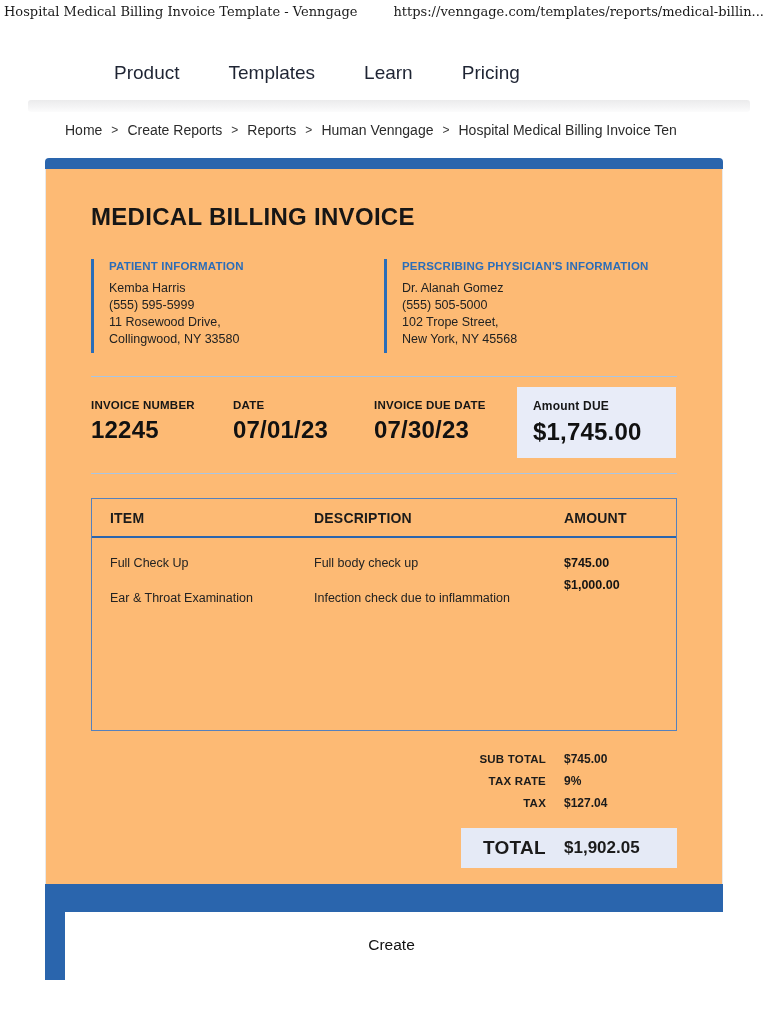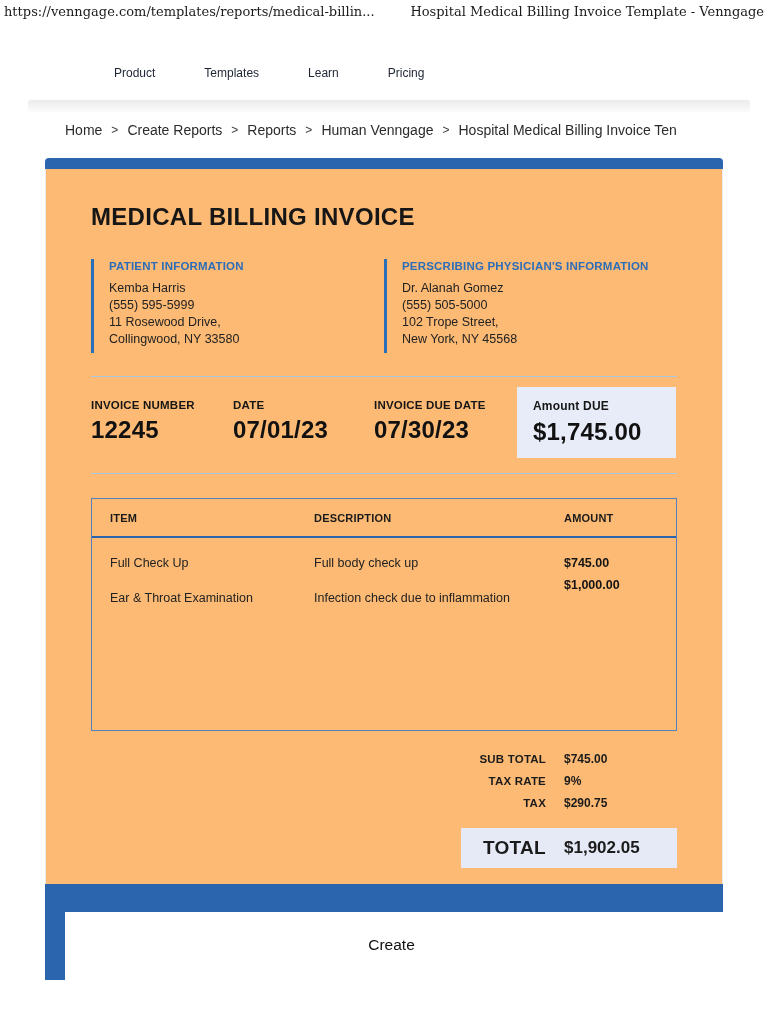--- a/index.html
+++ b/index.html
@@ -26,21 +26,21 @@
   .nav {
     position: absolute; top: 52px; left: 60px; right: 40px; height: 42px;
     display: flex; align-items: center;
   }
   .brand { display: flex; align-items: center; gap: 11px; cursor: pointer; }
   .brand-name {
     font-size: 27px; font-weight: 300; letter-spacing: 1.5px;
     color: #2e3444;
   }
   .nav-items { display: flex; gap: 49px; margin-left: 54px; }
-  .nav-item { font-size: 12px; font-weight: 500; color: #1e2433; cursor: pointer; }
+  .nav-item { font-size: 19px; font-weight: 500; color: #1e2433; cursor: pointer; }
 
   .header-shadow {
     position: absolute; top: 100px; left: 28px; right: 18px; height: 12px;
     background: linear-gradient(180deg, #ebebec 0%, #f4f4f5 55%, #fcfcfc 100%);
     border-radius: 3px;
   }
 
   
   .breadcrumb {
     position: absolute; top: 121px; left: 65px; right: 0; height: 18px;
@@ -96,21 +96,21 @@
   .amount-due-box .meta-label { font-size: 12px; }
 
   
   .items-table {
     margin-top: 24px; border: 1px solid #5581bd; height: 233px;
   }
   .t-head {
     display: grid; grid-template-columns: 204px 250px 1fr;
     padding-left: 18px; height: 39px; align-items: center;
     border-bottom: 2px solid #2a65ad;
-    font-size: 11px; font-weight: 700; letter-spacing: 0.2px;
+    font-size: 14px; font-weight: 700; letter-spacing: 0.2px;
   }
   .t-body { padding: 18px 0 0 18px; }
   .t-row {
     display: grid; grid-template-columns: 204px 250px 1fr;
     font-size: 12.5px; color: #222; margin-bottom: 21px;
   }
   .t-amount { font-weight: 700; color: #141414; }
   .t-amount.raised { position: relative; top: -13px; }
 
   
@@ -148,22 +148,22 @@
   }
   .create-btn {
     font-size: 15.5px; color: #111; background: none; border: none;
     font-family: "Liberation Sans", sans-serif; cursor: pointer;
   }
 </style>
 </head>
 <body>
 
 <div class="print-header">
+  <span>Hospital Medical Billing Invoice Template - Venngage</span>
   <span>https://venngage.com/templates/reports/medical-billin...</span>
-  <span>Hospital Medical Billing Invoice Template - Venngage</span>
 </div>
 
 <div class="nav">
   <div class="nav-items">
     <span class="nav-item">Product</span>
     <span class="nav-item">Templates</span>
     <span class="nav-item">Learn</span>
     <span class="nav-item">Pricing</span>
   </div>
 </div>
@@ -253,21 +253,21 @@
         <div class="totals-row">
           <span class="totals-label">SUB TOTAL</span>
           <span class="totals-value">$745.00</span>
         </div>
         <div class="totals-row">
           <span class="totals-label">TAX RATE</span>
           <span class="totals-value">9%</span>
         </div>
         <div class="totals-row">
           <span class="totals-label">TAX</span>
-          <span class="totals-value">$290.75</span>
+          <span class="totals-value">$127.04</span>
         </div>
       </div>
     </div>
 
     <div class="total-box">
       <span class="total-label">TOTAL</span>
       <span class="total-value">$1,902.05</span>
     </div>
 
   </div>

